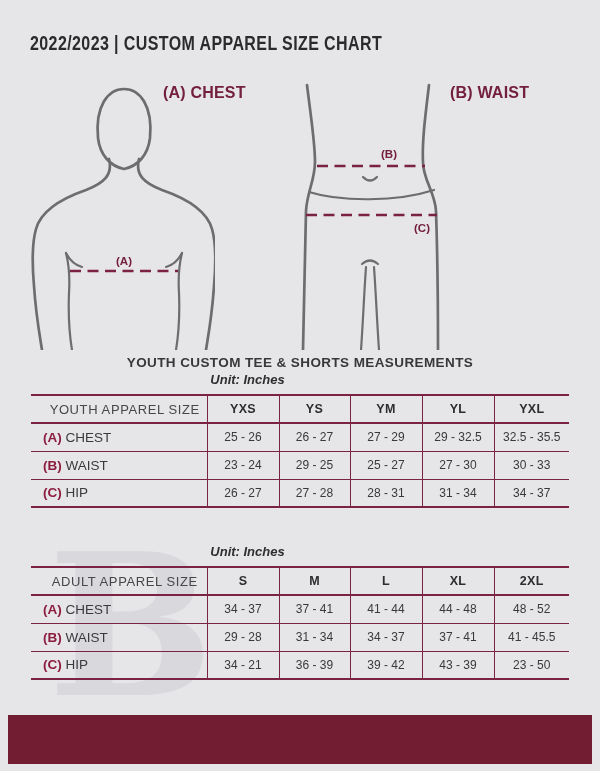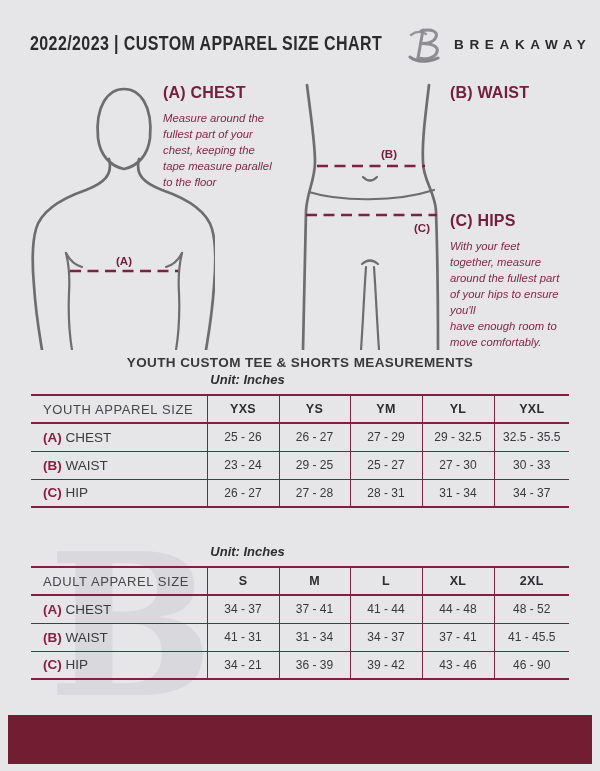--- a/index.html
+++ b/index.html
@@ -63,21 +63,21 @@
     border-collapse:collapse; table-layout:fixed;
     border-top:2.2px solid #7b2342; border-bottom:2px solid #7b2342;
     background:transparent;
   }
   .yt-table { top:394px; } .ad-table { top:566px; }
   table.size-table td { height:28px; vertical-align:middle; }
   table.size-table td { border-bottom:1.5px solid #7b2342; }
   table.size-table td + td { border-left:1.5px solid #7b2342; }
   table.size-table tr.head td { border-bottom:2px solid #7b2342; }
   td.label-col { padding-left:12px; text-align:left; }
-  tr.head td.label-col { font-size:13px; color:#47474a; letter-spacing:.6px; font-weight:400; }
+  tr.head td.label-col { font-size:13px; color:#47474a; letter-spacing:.6px; font-weight:400;text-align:center; }
   tr.head td.size-col { font-size:12.5px; font-weight:700; color:#2d2d30; text-align:center; letter-spacing:.3px; }
   td.val-cell { font-size:12px; color:#39393c; text-align:center; }
   td.row-label { font-size:13.5px; color:#3a3a3d; }
   .pfx { font-weight:700; color:#8c1d3f; }
 
   
   .watermark {
     position:absolute; left:48px; top:528px; z-index:1;
     font-family:"DejaVu Serif", serif; font-weight:700; font-size:196px; line-height:1;
     color:#d9d8dc; user-select:none;
@@ -86,30 +86,20 @@
     position:absolute; left:8px; top:715px; width:584px; height:49px;
     background:#731d33; z-index:3;
   }
 </style>
 </head>
 <body>
 
 <div class="page">
 
   <div class="hdr-title">2022/2023  |  CUSTOM APPAREL SIZE CHART</div>
-  <div class="logo">
-    <svg width="36" height="38" viewBox="0 0 36 38">
-      <path d="M3,10 C8,6 13,6 18,9" fill="none" stroke="#97979b" stroke-width="2.4" stroke-linecap="round"></path>
-      <path d="M13,6 C24,3 30,7 28,12 C26.5,16.5 20,18.5 14,18.5" fill="none" stroke="#8e8e92" stroke-width="3" stroke-linecap="round"></path>
-      <path d="M14,18.5 C23,18.5 31,21 29,27 C27,33.5 17,35 10,33" fill="none" stroke="#8e8e92" stroke-width="3" stroke-linecap="round"></path>
-      <path d="M15,5 L10,33" fill="none" stroke="#8e8e92" stroke-width="3" stroke-linecap="round"></path>
-      <path d="M2,32 C9,37.5 21,37.5 30,33" fill="none" stroke="#86868a" stroke-width="3" stroke-linecap="round"></path>
-    </svg>
-    <span class="brand-text">BREAKAWAY</span>
-  </div>
 
   <svg class="fig fig-upper" width="190" height="270" viewBox="0 0 190 270">
     <path class="body-line" d="M 73,58 C 70,26 83,9 99,9 C 115,9 128,26 125,58 C 123,75 113,86 99,89 C 85,86 75,75 73,58"></path>
     <path class="body-line" d="M 84,79 C 88,95 79,103 61,110 C 35,119 16,131 11,149 C 7,163 7,183 9,206 C 11,236 15,257 17,270"></path>
     <path class="body-line" d="M 114,79 C 110,95 119,103 137,110 C 163,119 182,131 187,149 C 191,163 191,183 189,206 C 187,236 183,257 181,270"></path>
     <path class="body-line thin" d="M 41,173 C 44,185 45,197 44,213 C 43,238 45,258 47,270"></path>
     <path class="body-line thin" d="M 41,173 C 45,181 50,185 57,187"></path>
     <path class="body-line thin" d="M 157,173 C 154,185 153,197 154,213 C 155,238 153,258 151,270"></path>
     <path class="body-line thin" d="M 157,173 C 153,181 148,185 141,187"></path>
     <path class="dash-line" d="M 45,191 L 153,191"></path>
@@ -125,38 +115,23 @@
     <path class="body-line thin" d="M 73,187 C 71,215 70,242 68,270"></path>
     <path class="body-line thin" d="M 81,187 C 83,215 84,242 86,270"></path>
     <path class="dash-line" d="M 24,86 L 132,86"></path>
     <text class="marker-label" x="96" y="78" text-anchor="middle">(B)</text>
     <path class="dash-line" d="M 13,135 L 144,135"></path>
     <text class="marker-label" x="129" y="152" text-anchor="middle">(C)</text>
   </svg>
 
   <div class="instr instr-chest">
     <div class="instr-heading">(A) CHEST</div>
-    <div class="instr-body">Measure around the
-fullest part of your
-chest, keeping the
-tape measure parallel
-to the floor</div>
   </div>
   <div class="instr instr-waist">
     <div class="instr-heading">(B) WAIST</div>
-  </div>
-  <div class="instr instr-hips">
-    <div class="instr-heading">(C) HIPS</div>
-    <div class="instr-body">With your feet
-together, measure
-around the fullest part
-of your hips to ensure
-you'll
-have enough room to
-move comfortably.</div>
   </div>
 
   <div class="watermark">B</div>
 
   <div class="section-title yt-title">YOUTH CUSTOM TEE &amp; SHORTS MEASUREMENTS</div>
   <div class="section-unit yt-unit">Unit: Inches</div>
 
   <table class="size-table yt-table">
     <colgroup>
         <col style="width:176px">
@@ -225,32 +200,32 @@
     <tr>
       <td class="label-col row-label"><span class="pfx">(A)</span> <span>CHEST</span></td>
       <td class="val-cell">34 - 37</td>
       <td class="val-cell">37 - 41</td>
       <td class="val-cell">41 - 44</td>
       <td class="val-cell">44 - 48</td>
       <td class="val-cell">48 - 52</td>
     </tr>
     <tr>
       <td class="label-col row-label"><span class="pfx">(B)</span> <span>WAIST</span></td>
-      <td class="val-cell">41 - 31</td>
+      <td class="val-cell">29 - 28</td>
       <td class="val-cell">31 - 34</td>
       <td class="val-cell">34 - 37</td>
       <td class="val-cell">37 - 41</td>
       <td class="val-cell">41 - 45.5</td>
     </tr>
     <tr>
       <td class="label-col row-label"><span class="pfx">(C)</span> <span>HIP</span></td>
       <td class="val-cell">34 - 21</td>
       <td class="val-cell">36 - 39</td>
       <td class="val-cell">39 - 42</td>
-      <td class="val-cell">43 - 46</td>
-      <td class="val-cell">46 - 90</td>
+      <td class="val-cell">43 - 39</td>
+      <td class="val-cell">23 - 50</td>
     </tr>
   </tbody>
     </table>
 
   <div class="bottom-bar"></div>
 
 </div>
 
 </body></html>

